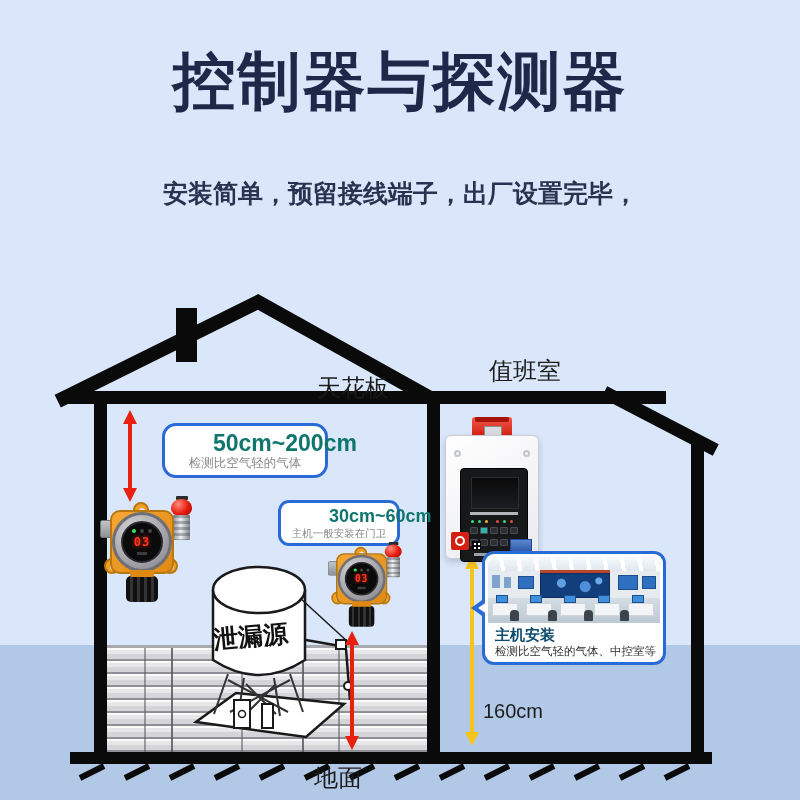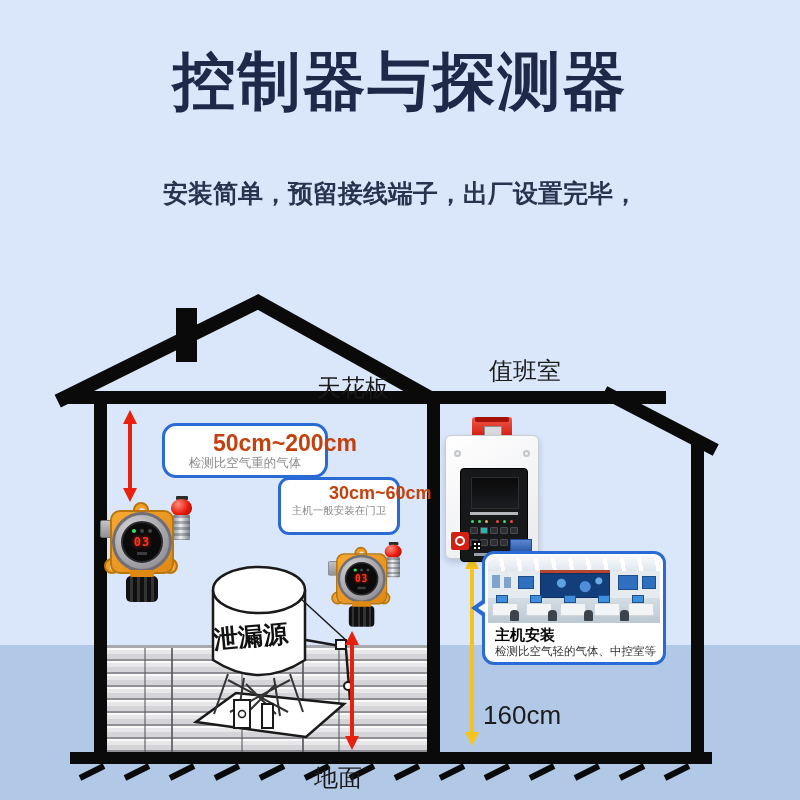--- a/index.html
+++ b/index.html
@@ -7,25 +7,25 @@
     position:relative;width:800px;height:800px;overflow:hidden;
     font-family:"Liberation Sans","DejaVu Sans",sans-serif;
     background:linear-gradient(180deg,#dae7fa 0,#dae7fa 645px,#b2c8e7 645px,#b2c8e7 100%);
   }
   .abs{position:absolute;}
   
   .title{left:0;right:0;text-align:center;font-weight:700;color:#1e294a;font-size:63px;line-height:63px;letter-spacing:2px;}
   .subtitle{left:1px;right:0;text-align:center;font-weight:600;color:#28334f;font-size:25px;line-height:32px;}
   
   .lbl{color:#1a1a1a;font-size:24px;font-weight:400;white-space:nowrap;}
-  .lbl-160{font-size:26px;color:#1c1c1c;}
+  .lbl-160{font-size:20px;color:#1c1c1c;}
   .lbl-leak{font-size:25px;font-weight:700;color:#111;transform:rotate(-5deg);}
   
   .callout{background:#fff;border:3px solid #2a6ad4;border-radius:14px;text-align:center;box-sizing:border-box;}
-  .callout .range{font-size:23px;font-weight:600;color:#c2410c;margin-top:4px;line-height:26px;padding-left:48px;}
+  .callout .range{font-size:23px;font-weight:600;color:#0f766e;margin-top:4px;line-height:26px;padding-left:48px;}
   .callout .desc{font-size:12.5px;color:#8a8a8a;line-height:15px;}
   .callout.small{border-radius:11px;}
   .callout.small .range{font-size:18px;line-height:21px;margin-top:3px;}
   .callout.small .desc{font-size:10.5px;line-height:13px;}
   
   .bricks{
     left:107px;top:645px;width:320px;height:107px;
     background-color:#ececef;border-top:3px solid #a9a9b0;box-sizing:border-box;
     background-image:
       repeating-linear-gradient(90deg,rgba(90,90,98,0) 0 64px,rgba(90,90,98,.85) 64px 66px,rgba(90,90,98,0) 66px 131px),
@@ -97,21 +97,21 @@
   .ph-banner{position:absolute;left:52px;top:13px;width:70px;height:3px;background:#b8452e;}
   .ph-screen-main{position:absolute;left:52px;top:16px;width:70px;height:25px;background:#123e7c;border:1px solid #0e2f5e;box-sizing:border-box;
     background-image:radial-gradient(circle at 30% 40%,#5fa0e0 0 4px,transparent 5px),radial-gradient(circle at 65% 55%,#4f8fd8 0 5px,transparent 6px),radial-gradient(circle at 85% 30%,#6aaae6 0 3px,transparent 4px);}
   .ph-screen-side{position:absolute;background:#2f6fc0;border:1px solid #1d4f8c;box-sizing:border-box;}
   .ph-poster{position:absolute;background:#7ea3cc;}
   .ph-floor{position:absolute;left:0;top:41px;width:100%;height:25px;background:linear-gradient(180deg,#d4dde4,#bcc8d2);}
   .ph-desk{position:absolute;top:46px;width:26px;height:13px;background:#f2f4f6;border:1px solid #cfd6dc;box-sizing:border-box;}
   .ph-mon{position:absolute;top:38px;width:12px;height:8px;background:#3f8fdc;border:1px solid #1d4f8c;box-sizing:border-box;}
   .ph-chair{position:absolute;top:53px;width:9px;height:11px;background:#3c434b;border-radius:4px 4px 1px 1px;}
   .host-text{position:absolute;left:10px;top:72px;right:6px;}
-  .host-title{font-size:15px;font-weight:700;color:#000000;line-height:18px;}
+  .host-title{font-size:15px;font-weight:700;color:#0c4a6e;line-height:18px;}
   .host-desc{font-size:11.5px;color:#333;line-height:15px;white-space:nowrap;}
 </style>
 </head>
 <body>
 
 <div id="stage">
 
   <div class="abs title" style="top:50px;">控制器与探测器</div>
   <div class="abs subtitle" style="top:177px;">安装简单，预留接线端子，出厂设置完毕，</div>
 
@@ -193,24 +193,24 @@
   </svg>
 
   <div class="abs lbl" style="left:277px;top:372px;margin-left:40px;">天花板</div>
   <div class="abs lbl" style="left:489px;top:355px;">值班室</div>
   <div class="abs lbl" style="left:314px;top:762px;">地面</div>
   <div class="abs lbl lbl-160" style="left:483px;top:700px;">160cm</div>
   <div class="abs lbl lbl-leak" style="left:213px;top:620px;">泄漏源</div>
 
   <div class="abs callout" style="left:162px;top:423px;width:166px;height:55px;">
     <div class="range">50cm~200cm</div>
-    <div class="desc">检测比空气重的气体</div>
-  </div>
-
-  <div class="abs callout small" style="left:278px;top:477px;width:122px;height:58px;">
+    <div class="desc">检测比空气轻的气体</div>
+  </div>
+
+  <div class="abs callout small" style="left:278px;top:500px;width:122px;height:46px;">
     <div class="range">30cm~60cm</div>
     <div class="desc">主机一般安装在门卫</div>
   </div>
 
   <div class="abs detector" style="left:100px;top:496px;">
     <div class="det-beacon">
       <div class="beacon-cap"></div>
         <div class="beacon-dome"></div>
         <div class="beacon-base"></div>
     </div>

